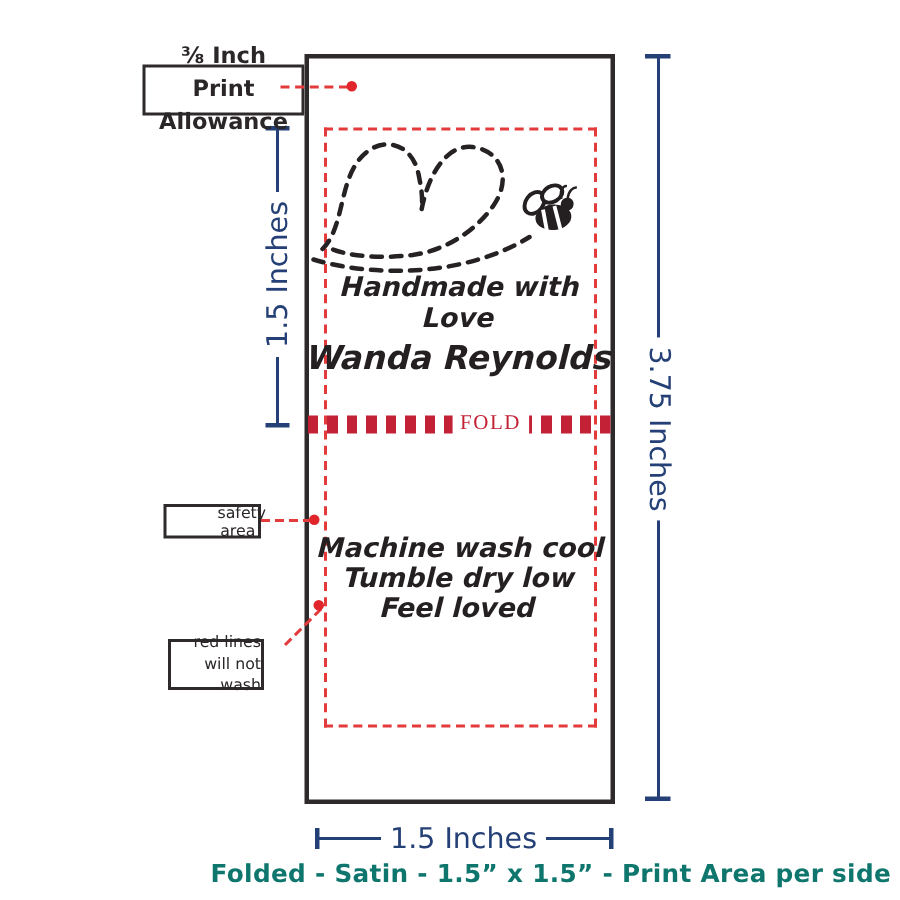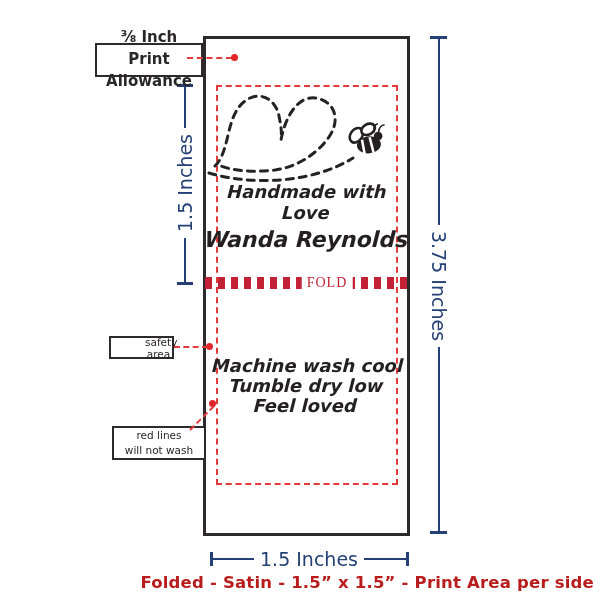--- a/index.html
+++ b/index.html
@@ -47,32 +47,32 @@
   .mlabel.vright { transform:translate(-50%,-50%) rotate(90deg); }
   .mlabel.hbot   { transform:translate(-50%,-50%); }
   
   .anno {
     position:absolute; border:2px solid #2e2a2b; background:#ffffff;
     color:#2b2728; text-align:center; box-sizing:border-box;
     display:flex; flex-direction:column; justify-content:center;
   }
   .anno.seam   { left:95px;  top:43px;  width:108px; height:34px; font-size:15px; font-weight:700; line-height:1.45; }
   .anno.safety { left:109px; top:336px; width:65px; height:23px; font-size:10.5px;padding-left:34px; }
-  .anno.redl   { left:112px; top:426px; width:94px; height:34px; font-size:10.5px; line-height:1.4; }
+  .anno.redl   { left:112px; top:426px; width:64px; height:34px; font-size:10.5px; line-height:1.4;text-align:right; }
   .arrow { position:absolute; border-top:2px dashed #e33b3c; height:0; }
   .arrow.seam-arrow   { left:187px; top:57px;  width:45px; }
   .arrow.safety-arrow { left:174px; top:346px; width:34px; }
   .arrow.diag-arrow   { left:190px; top:429px; width:34px; transform:rotate(-45deg); transform-origin:left center; }
   .dot { position:absolute; width:7px; height:7px; border-radius:50%; background:#e0262b; }
   .dot.seam-dot   { left:231px; top:54px; }
   .dot.safety-dot { left:206px; top:343px; }
   .dot.diag-dot   { left:209px; top:400px; }
   
   .footer {
-    position:absolute; right:6px; bottom:8px; color:#b91c1c;
+    position:absolute; right:6px; bottom:8px; color:#0f766e;
     font-size:16.5px; font-weight:700; letter-spacing:0.2px;
     font-family:"DejaVu Sans", sans-serif;
   }
 </style>
 </head>
 <body>
 
 <div class="canvas">
 
   <div class="label-outline"></div>

